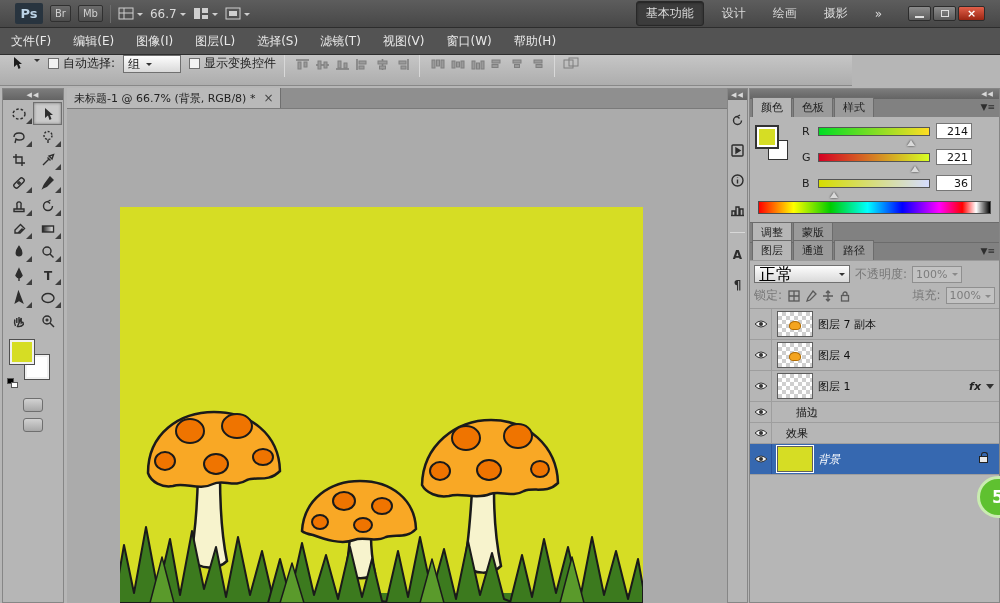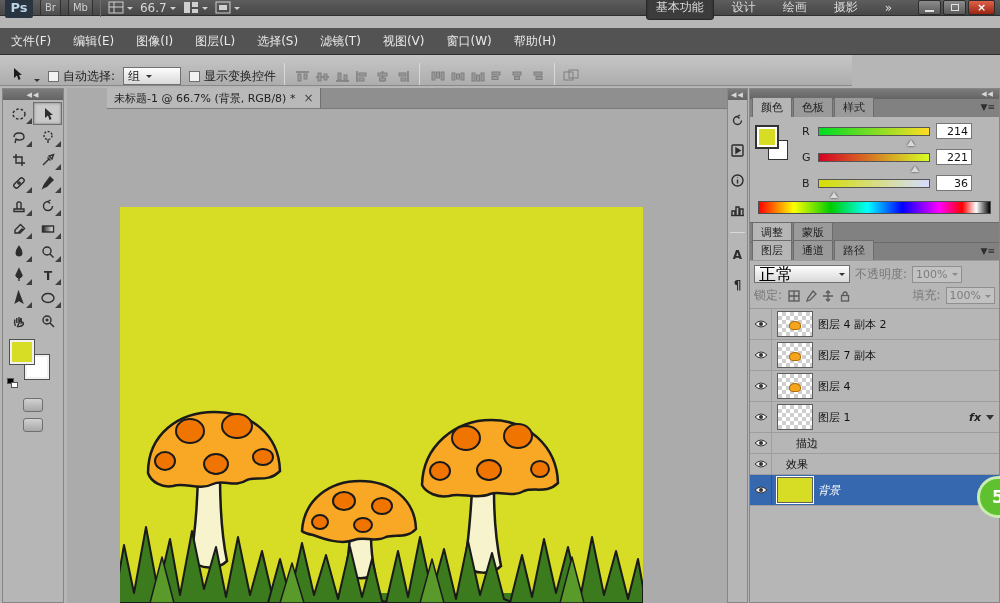--- a/index.html
+++ b/index.html
@@ -1,21 +1,21 @@
 <!DOCTYPE html>
 <html><head>
 <meta charset="utf-8">
 <style>
   * { box-sizing: border-box; margin: 0; padding: 0; }
   html,body { width:1000px; height:603px; overflow:hidden; }
   body { font-family:"DejaVu Sans","Liberation Sans",sans-serif; font-size:12px; background:#b6b6b6; position:relative; }
 
   
-  .titlebar { position:absolute; left:0; top:0; width:1000px; height:16px;
-    background:linear-gradient(#5d5d5d,#474747); display:flex; align-items:center; gap:7px; padding:0 5px;
+  .titlebar { position:absolute; left:0; top:0; width:1000px; height:28px;
+    background:linear-gradient(#5d5d5d,#474747); display:flex; align-items:center; gap:7px; padding:0 15px;
     border-bottom:1px solid #2d2d2d; color:#d9d9d9; }
   .pslogo { width:28px; height:21px; background:#28343f; color:#bcd3e6; font-weight:bold; font-size:13px;
     display:flex; align-items:center; justify-content:center; border-radius:2px; }
   .minibtn { height:17px; padding:0 4px; font-size:10px; color:#cfcfcf; background:linear-gradient(#6a6a6a,#4c4c4c);
     border:1px solid #303030; border-radius:2px; display:flex; align-items:center; }
   .tb-sep { width:1px; height:18px; background:#3a3a3a; border-right:1px solid #6d6d6d; }
   .tb-group { display:flex; align-items:center; gap:3px; }
   .caret { width:0; height:0; border:3.5px solid transparent; border-top-color:#cfcfcf; margin-top:4px; }
   .tb-icon svg { display:block; }
   .ws { padding:3px 9px; color:#dcdcdc; }
@@ -29,21 +29,21 @@
   .glyph-min { width:9px; height:2px; background:#e0e0e0; margin-top:6px; }
   .glyph-restore { width:8px; height:7px; border:1.5px solid #e0e0e0; }
 
   
   .menubar { position:absolute; left:0; top:28px; width:1000px; height:27px; background:#535353;
     border-bottom:1px solid #2e2e2e; display:flex; align-items:center; color:#e9e9e9; }
   .menu-item { padding:0 11px; height:100%; display:flex; align-items:center; }
 
   
   .optionsbar { position:absolute; left:0; top:55px; width:852px; height:31px;
-    background:linear-gradient(#c6c6c6,#adadad); border-bottom:1px solid #888; display:flex; align-items:flex-end;
+    background:linear-gradient(#c6c6c6,#adadad); border-bottom:1px solid #888; display:flex; align-items:flex-start;
     gap:8px; padding:0 8px; color:#1c1c1c; }
   .opt-sep { width:1px; height:22px; background:#8d8d8d; border-right:1px solid #d8d8d8; }
   .cbx { width:11px; height:11px; background:#f2f2f2; border:1px solid #6f6f6f; display:inline-block; }
   .dd { height:18px; background:linear-gradient(#fdfdfd,#d9d9d9); border:1px solid #707070;
     display:flex; align-items:center; padding:0 4px; gap:6px; }
   .dd .caret { border-top-color:#333; }
   .opt-label { display:flex; align-items:center; gap:4px; }
   .aligngroup { display:flex; gap:2px; }
   .aicon { width:18px; height:18px; display:flex; align-items:center; justify-content:center; }
 
@@ -63,21 +63,21 @@
   .swatch.fg { left:7px; top:2px; z-index:2; }
   .swatch.bg { left:22px; top:17px; background:#fff; z-index:1; }
   .miniswatch { position:absolute; left:4px; top:40px; width:12px; height:10px; }
   .miniswatch .b { position:absolute; width:7px; height:6px; background:#000; left:0; top:0; border:1px solid #555;}
   .miniswatch .w { position:absolute; width:7px; height:6px; background:#fff; left:4px; top:4px; border:1px solid #555;}
   .toolbottom { display:flex; flex-direction:column; align-items:center; gap:6px; margin-top:8px; }
   .tbtn { width:20px; height:14px; background:linear-gradient(#d2d2d2,#a8a8a8); border:1px solid #6f6f6f; border-radius:3px; }
 
   
   .docarea { position:absolute; left:67px; top:88px; width:660px; bottom:0; background:#ababab; }
-  .doctabbar { height:21px; background:#8f8f8f; border-bottom:1px solid #7a7a7a; display:flex;margin-left:40px; }
+  .doctabbar { height:21px; background:#8f8f8f; border-bottom:1px solid #7a7a7a; display:flex; }
   .doctab { background:#b9b9b9; border-right:1px solid #6f6f6f; padding:0 7px; font-size:11px; color:#222;
     display:flex; align-items:center; gap:8px; }
   .doctab .x { color:#444; font-size:12px; }
   .canvasarea { position:absolute; left:0; top:21px; right:0; bottom:0; background:#ababab; overflow:hidden; }
   .artwork { position:absolute; left:53px; top:98px; }
 
   
   .dockstrip { position:absolute; left:727px; top:88px; width:21px; bottom:0; background:#b6b6b6;
     border:1px solid #868686; }
   .dock-icons { display:flex; flex-direction:column; align-items:center; gap:13px; padding-top:12px; }
@@ -653,53 +653,41 @@
     <div class="lrow">
       <div class="eyebox">
           <svg width="14" height="10">
             <path d="M1 5 Q7 -1 13 5 Q7 11 1 5 Z" fill="#f2f2f2" stroke="#333"></path>
             <circle cx="7" cy="5" r="2" fill="#333"></circle>
           </svg>
         </div>
       <div class="thumb26 checker">
           <span class="blob"></span>
         </div>
-      <span class="lname">图层 4 副本 2</span>
+      <span class="lname">图层 7 副本</span>
     </div>
     <div class="lrow">
       <div class="eyebox">
           <svg width="14" height="10">
             <path d="M1 5 Q7 -1 13 5 Q7 11 1 5 Z" fill="#f2f2f2" stroke="#333"></path>
             <circle cx="7" cy="5" r="2" fill="#333"></circle>
           </svg>
         </div>
       <div class="thumb26 checker">
           <span class="blob"></span>
         </div>
-      <span class="lname">图层 7 副本</span>
+      <span class="lname">图层 4</span>
     </div>
     <div class="lrow">
       <div class="eyebox">
           <svg width="14" height="10">
             <path d="M1 5 Q7 -1 13 5 Q7 11 1 5 Z" fill="#f2f2f2" stroke="#333"></path>
             <circle cx="7" cy="5" r="2" fill="#333"></circle>
           </svg>
         </div>
-      <div class="thumb26 checker">
-          <span class="blob"></span>
-        </div>
-      <span class="lname">图层 4</span>
-    </div>
-    <div class="lrow">
-      <div class="eyebox">
-          <svg width="14" height="10">
-            <path d="M1 5 Q7 -1 13 5 Q7 11 1 5 Z" fill="#f2f2f2" stroke="#333"></path>
-            <circle cx="7" cy="5" r="2" fill="#333"></circle>
-          </svg>
-        </div>
       <div class="thumb26 checker"></div>
       <span class="lname">图层 1</span>
       <span class="fxwrap">
         <span class="fxtxt">fx</span>
         <span class="chevdown"></span>
       </span>
     </div>
     <div class="erow sub">
       <div class="eyebox">
           <svg width="14" height="10">

